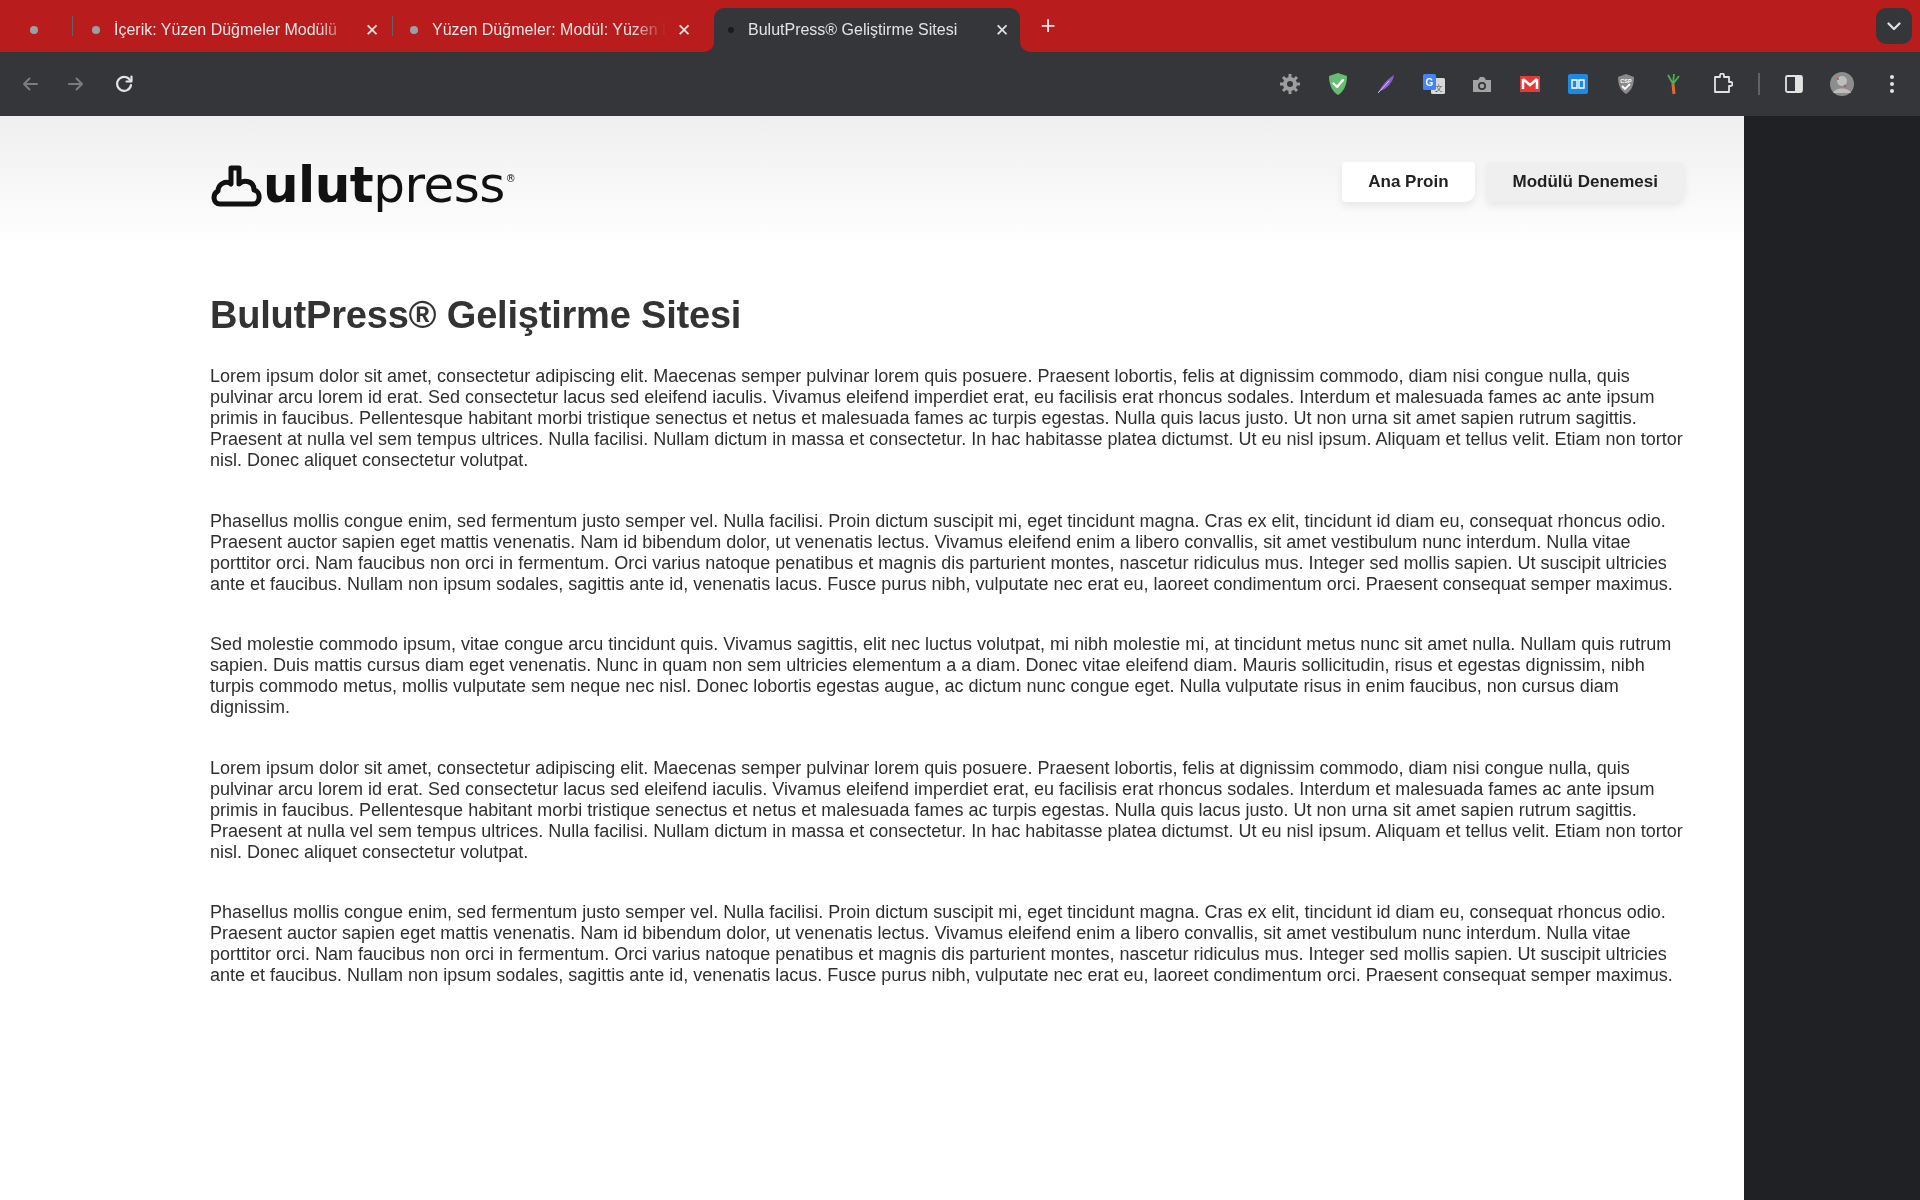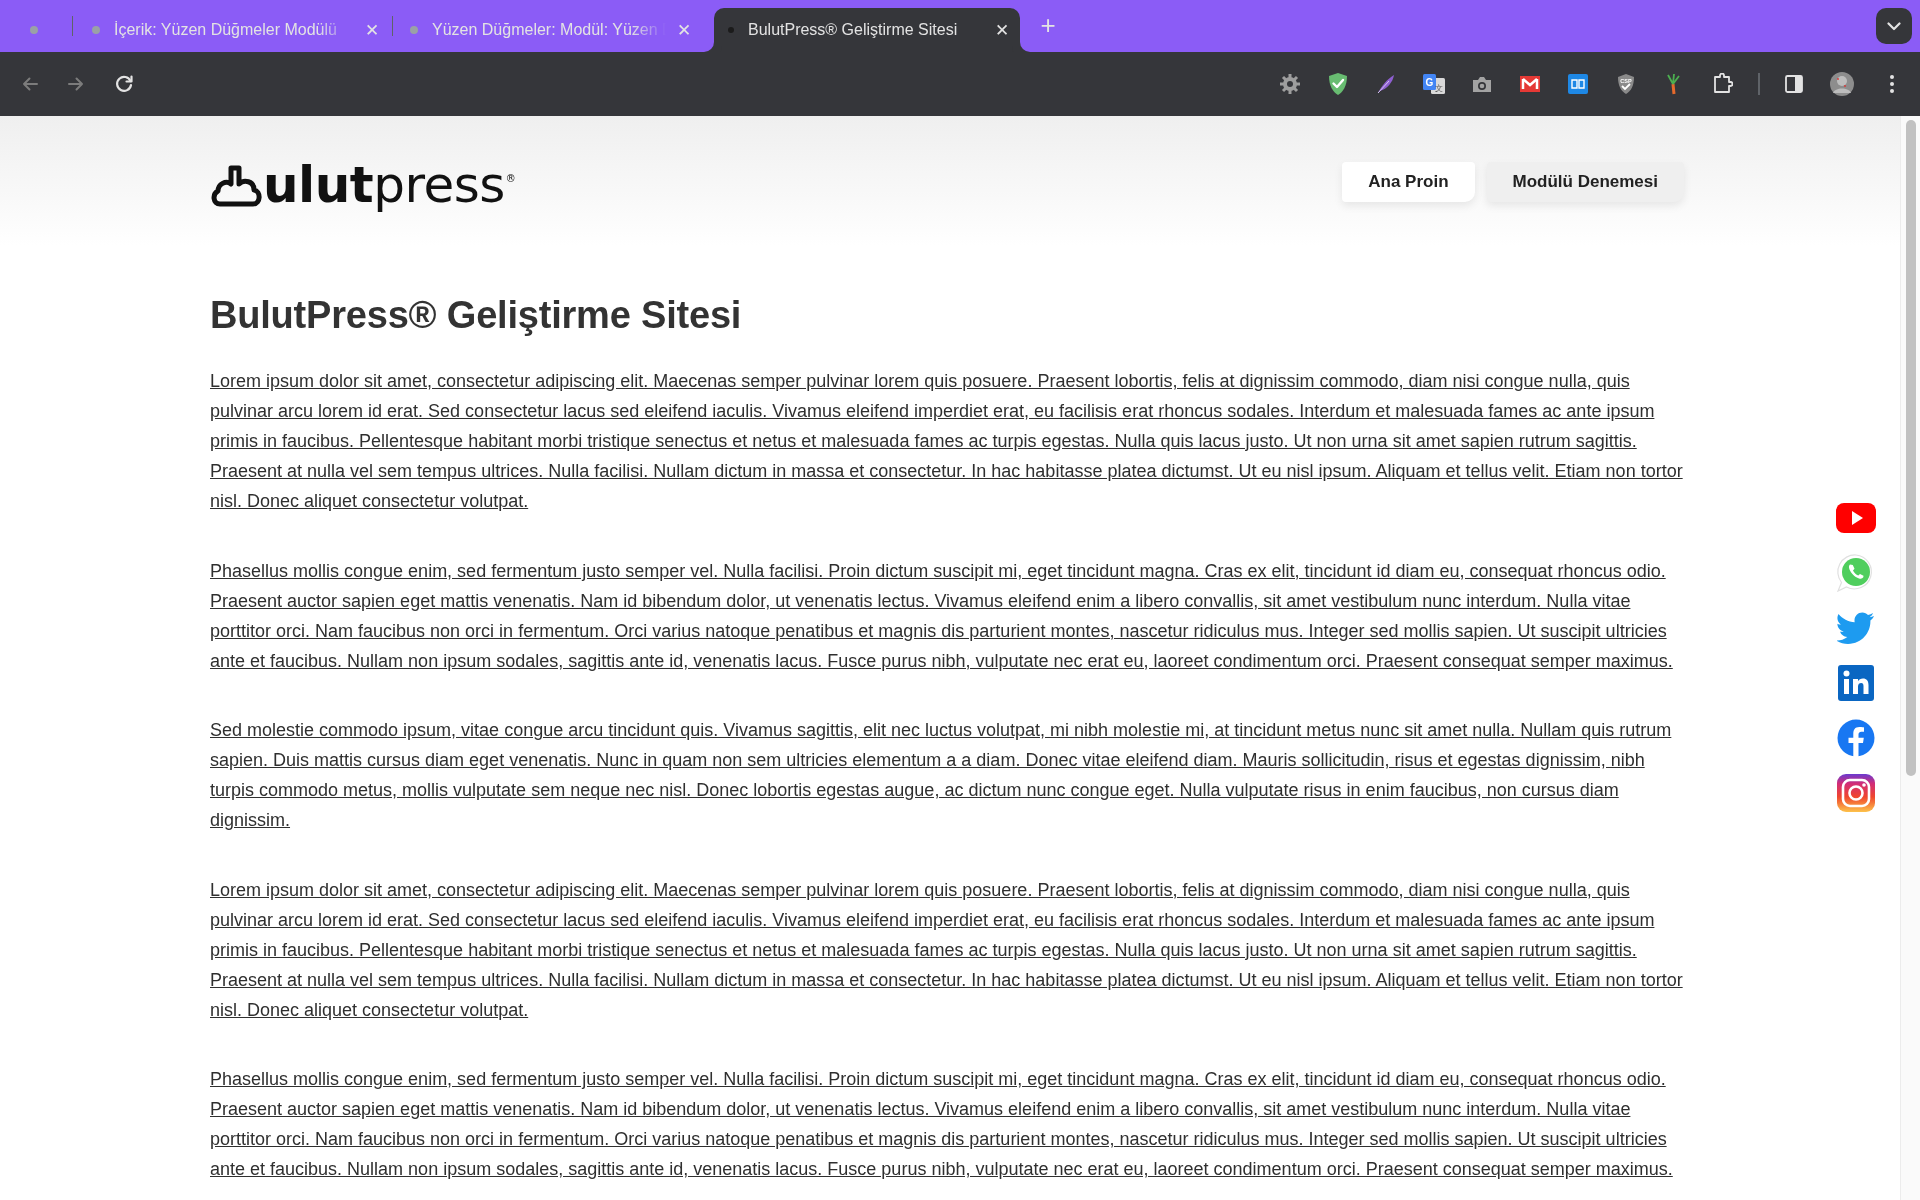--- a/index.html
+++ b/index.html
@@ -1,20 +1,20 @@
 <!DOCTYPE html>
 <html><head>
 <meta charset="utf-8">
 <style>
   * { box-sizing: border-box; margin: 0; padding: 0; }
   html, body { width: 1920px; height: 1200px; overflow: hidden; background: #202124; }
   body { font-family: "Liberation Sans", sans-serif; position: relative; }
 
   
-  .tabstrip { position: absolute; left: 0; top: 0; width: 1920px; height: 52px; background: #8b5cf6; }
+  .tabstrip { position: absolute; left: 0; top: 0; width: 1920px; height: 52px; background: #b91c1c; }
   .tab { position: absolute; top: 8px; height: 44px; display: flex; align-items: center; color: #e3e3e3; font-size: 16px; }
   .tab .fav { width: 8px; height: 8px; border-radius: 50%; background: #9aa0a6; margin-right: 14px; flex: none; }
   .tab .title { white-space: nowrap; overflow: hidden; flex: 1; -webkit-mask-image: linear-gradient(90deg,#000 85%,transparent); mask-image: linear-gradient(90deg,#000 85%,transparent); }
   .tab .close { width: 20px; height: 20px; display: flex; align-items: center; justify-content: center; color: #e3e3e3; font-size: 17px; margin-left: 8px; flex: none; }
   .tab-sep { position: absolute; top: 16px; width: 1px; height: 20px; background: #5f6368; }
   .tab.active { background: #35363a; border-radius: 10px 10px 0 0; }
   .tab.active .fav { background: #1b1b1b; width: 6px; height: 6px; }
   .tab.active .title { -webkit-mask-image: none; mask-image: none; }
   .tab.active:before, .tab.active:after { content: ""; position: absolute; bottom: 0; width: 10px; height: 10px; background: transparent; }
   .tab.active:before { left: -10px; border-bottom-right-radius: 10px; box-shadow: 4px 4px 0 4px #35363a; }
@@ -26,35 +26,35 @@
   .toolbar { position: absolute; left: 0; top: 52px; width: 1920px; height: 64px; background: #35363a; }
   .navbtn { position: absolute; top: 16px; width: 32px; height: 32px; display: flex; align-items: center; justify-content: center; }
   .omnibox { position: absolute; left: 160px; top: 9px; width: 1096px; height: 46px; border-radius: 23px; background: #282828; }
   .omni-icon { position: absolute; left: 10px; top: 7px; width: 32px; height: 32px; border-radius: 50%; background: #3c3c3c; display: flex; align-items: center; justify-content: center; }
   .omni-url { position: absolute; left: 50px; top: 12px; color: #e3e3e3; font-size: 19px; letter-spacing: 0.1px; }
   .omni-star { position: absolute; right: 14px; top: 11px; width: 24px; height: 24px; }
   .ext { position: absolute; top: 18px; width: 28px; height: 28px; display: flex; align-items: center; justify-content: center; }
   .tb-sep { position: absolute; left: 1758px; top: 21px; width: 2px; height: 22px; background: #5f6368; }
 
   
-  .viewport { position: absolute; left: 0; top: 116px; width: 1920px; height: 1084px; background: #fff; overflow: hidden; }
+  .viewport { position: absolute; left: 0; top: 116px; width: 1744px; height: 1084px; background: #fff; overflow: hidden; }
   .site-header { position: absolute; left: 0; top: 0; width: 1900px; height: 130px; background: linear-gradient(#efefef, #fafafa 70%, #fff); }
   .logo { position: absolute; left: 210px; top: 38px; height: 56px; display: flex; align-items: flex-end; }
   .logo-text { font-size: 50px; letter-spacing: -0.5px; color: #111; line-height: 50px; font-family: "DejaVu Sans", sans-serif; }
   .logo-text b { font-weight: 700; }
   .logo-text span.light { font-weight: 400; }
   .logo-reg { font-size: 10px; vertical-align: top; margin-left: 1px; position: relative; top: -6px; }
   .nav { position: absolute; right: 216px; top: 46px; display: flex; gap: 12px; }
   .nav-btn { height: 40px; padding: 0 26px; display: flex; align-items: center; font-weight: 700; font-size: 17px; color: #222; border-radius: 4px 4px 10px 4px; box-shadow: 0 4px 8px rgba(0,0,0,0.08); }
   .nav-btn.home { background: #fff; }
   .nav-btn.demo { background: #efefef; }
 
   .content { position: absolute; left: 210px; top: 176px; width: 1476px; color: #333; }
   .content h1 { font-size: 38px; font-weight: 700; color: #333; line-height: 46px; margin-bottom: 28px; letter-spacing: -0.2px; }
-  .content p { font-size: 18px; line-height: 30px; margin-bottom: 39.5px; color: #2f2f2f; text-decoration: underline; }
+  .content p { font-size: 18px; line-height: 21px; margin-bottom: 39.5px; color: #2f2f2f; }
 
   
   .social { position: absolute; left: 1834px; top: 382px; width: 44px; display: flex; flex-direction: column; gap: 15px; }
   .social-btn { width: 44px; height: 40px; display: flex; align-items: center; justify-content: center; }
 
   
   .scrollbar { position: absolute; left: 1900px; top: 0; width: 20px; height: 1084px; background: #fafafa; border-left: 1px solid #ececec; }
   .scroll-thumb { position: absolute; left: 5px; top: 4px; width: 10px; height: 656px; border-radius: 5px; background: #c1c1c1; }
 </style>
 </head>

